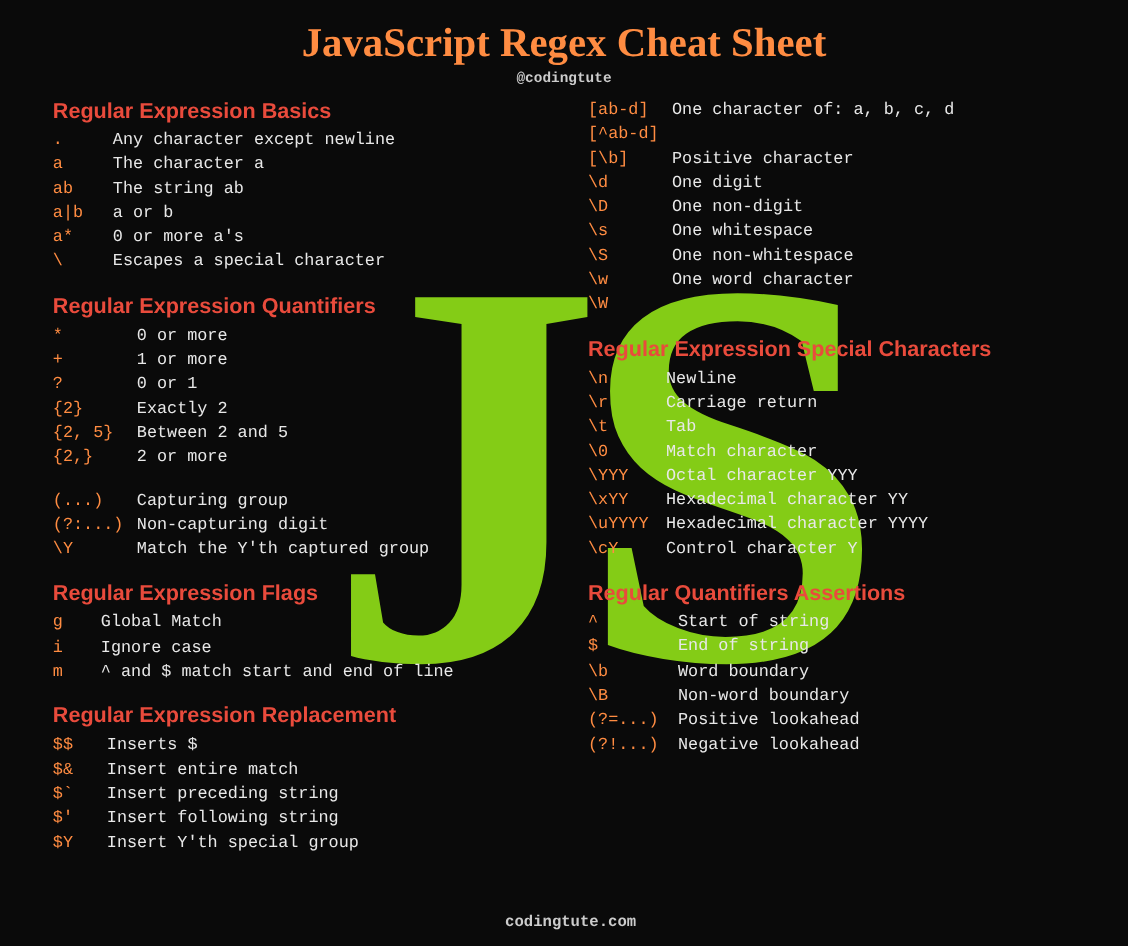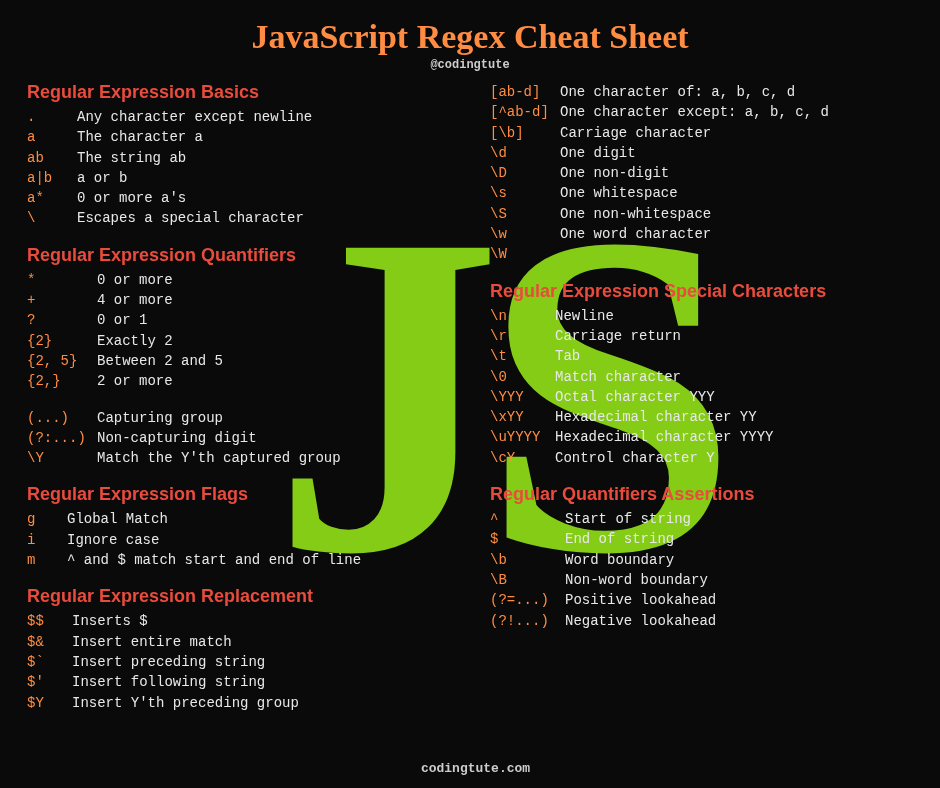--- a/index.html
+++ b/index.html
@@ -22,21 +22,21 @@
   color: #84cc16;
   z-index: 0;
   font-family: Liberation Serif, serif;
   letter-spacing: -20px;
   user-select: none;
   margin-left: 25px;
 }
 .content {
   position: relative;
   z-index: 1;
-  padding: 18px 27px 10px;
+  padding: 18px 44px 10px;
 }
 .title {
   text-align: center;
   font-size: 34px;
   font-weight: bold;
   color: #ff8c42;
   font-family: Georgia, serif;
   margin-bottom: 2px;
 }
 .subtitle {
@@ -134,21 +134,21 @@
           </div>
         </div>
         <div class="section quant">
           <div class="section-title">Regular Expression Quantifiers</div>
           <div class="row">
             <span class="k">*</span>
             <span class="v">0 or more</span>
           </div>
           <div class="row">
             <span class="k">+</span>
-            <span class="v">4 or more</span>
+            <span class="v">1 or more</span>
           </div>
           <div class="row">
             <span class="k">?</span>
             <span class="v">0 or 1</span>
           </div>
           <div class="row">
             <span class="k">{2}</span>
             <span class="v">Exactly 2</span>
           </div>
           <div class="row">
@@ -202,37 +202,36 @@
           <div class="row">
             <span class="k">$`</span>
             <span class="v">Insert preceding string</span>
           </div>
           <div class="row">
             <span class="k">$'</span>
             <span class="v">Insert following string</span>
           </div>
           <div class="row">
             <span class="k">$Y</span>
-            <span class="v">Insert Y'th preceding group</span>
+            <span class="v">Insert Y'th special group</span>
           </div>
         </div>
       </div>
     <div class="col" id="right-col">
         <div class="section classes">
           <div class="row">
             <span class="k">[ab-d]</span>
             <span class="v">One character of: a, b, c, d</span>
           </div>
           <div class="row">
             <span class="k">[^ab-d]</span>
-            <span class="v">One character except: a, b, c, d</span>
           </div>
           <div class="row">
             <span class="k">[\b]</span>
-            <span class="v">Carriage character</span>
+            <span class="v">Positive character</span>
           </div>
           <div class="row">
             <span class="k">\d</span>
             <span class="v">One digit</span>
           </div>
           <div class="row">
             <span class="k">\D</span>
             <span class="v">One non-digit</span>
           </div>
           <div class="row">

